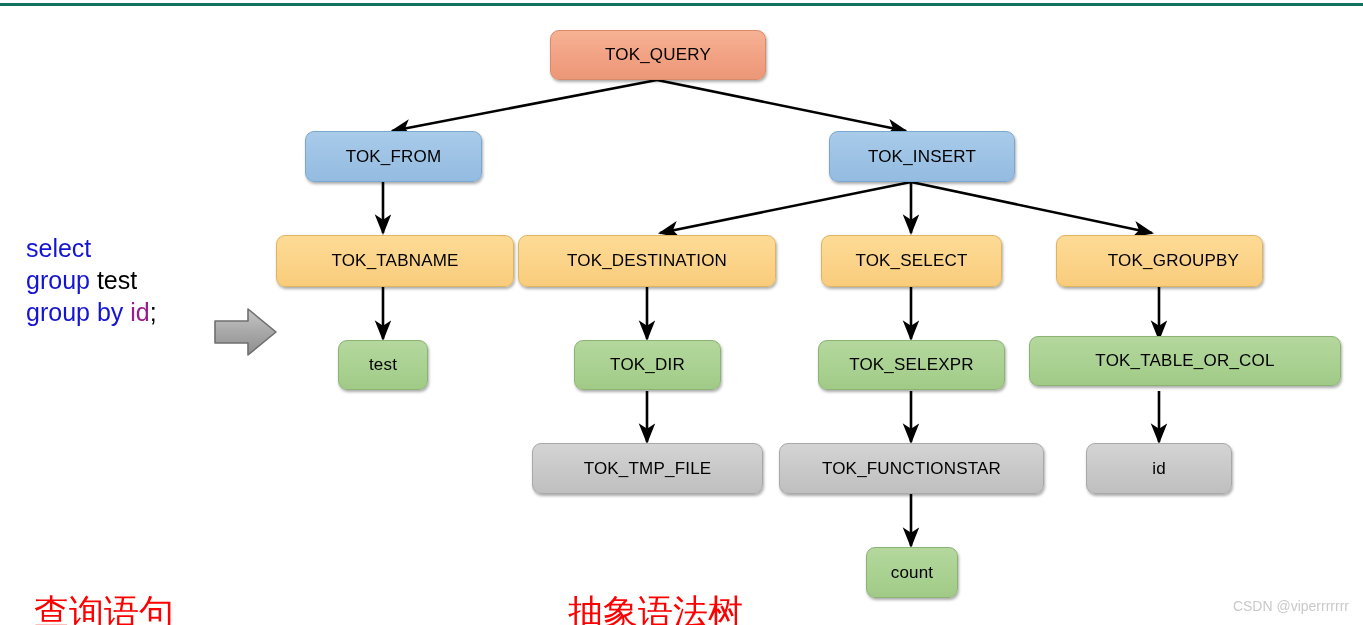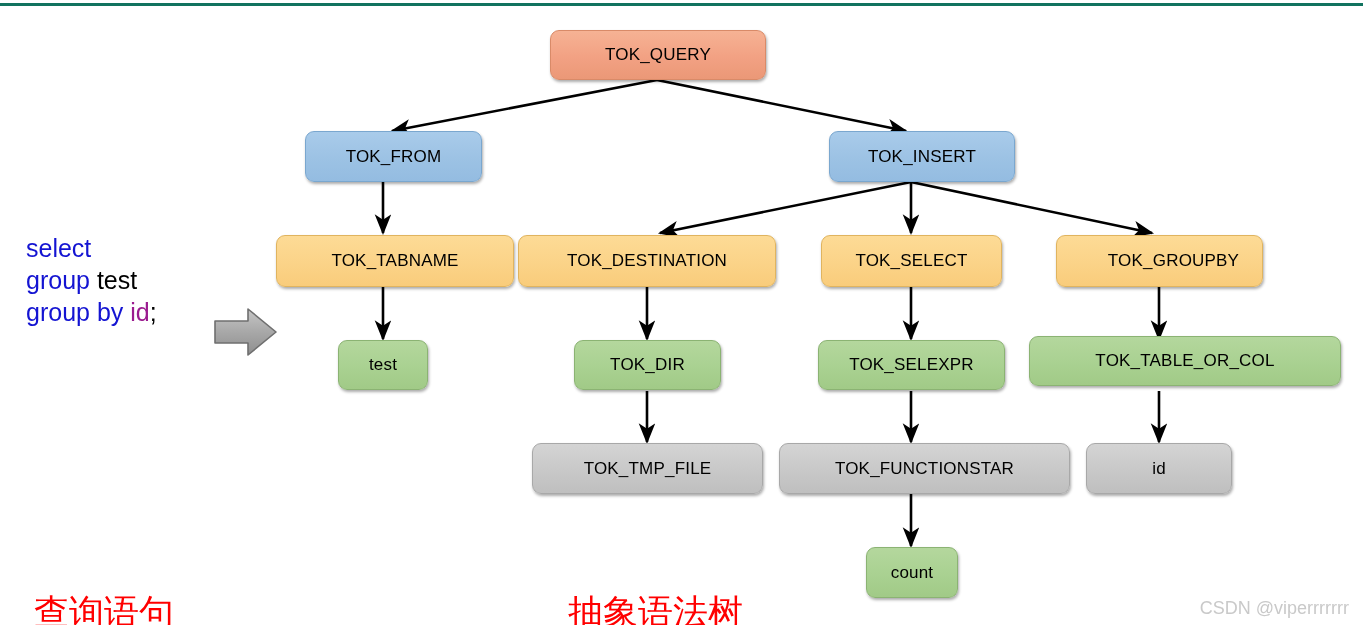--- a/index.html
+++ b/index.html
@@ -109,21 +109,21 @@
     margin-top: 41px;
   }
   #caption-left  { left: 34px;  top: 548px; }
   #caption-right { left: 568px; top: 548px; }
 
   #watermark {
     position: absolute;
     right: 14px;
     top: 598px;
     color: #c9c9c9;
-    font-size: 18px;
+    font-size: 14px;
     white-space: nowrap;
   }
 </style>
 </head>
 <body>
 
 <div id="top-rule"></div>
 
 <svg id="edges" viewBox="0 0 1363 625" width="1363" height="625">
   <defs>
@@ -196,21 +196,21 @@
 </div>
 
 <div class="node n-green" style="left:1029px; top:336px; width:312px; height:50px;">
   <span>TOK_TABLE_OR_COL</span>
 </div>
 
 <div class="node n-gray" style="left:532px; top:443px; width:231px; height:51px;">
   <span>TOK_TMP_FILE</span>
 </div>
 
-<div class="node n-gray" style="left:779px; top:443px; width:291px; height:51px;">
+<div class="node n-gray" style="left:779px; top:443px; width:265px; height:51px;">
   <span>TOK_FUNCTIONSTAR</span>
 </div>
 
 <div class="node n-gray" style="left:1086px; top:443px; width:146px; height:51px;">
   <span>id</span>
 </div>
 
 <div class="node n-green" style="left:866px; top:547px; width:92px; height:51px;">
   <span>count</span>
 </div>

